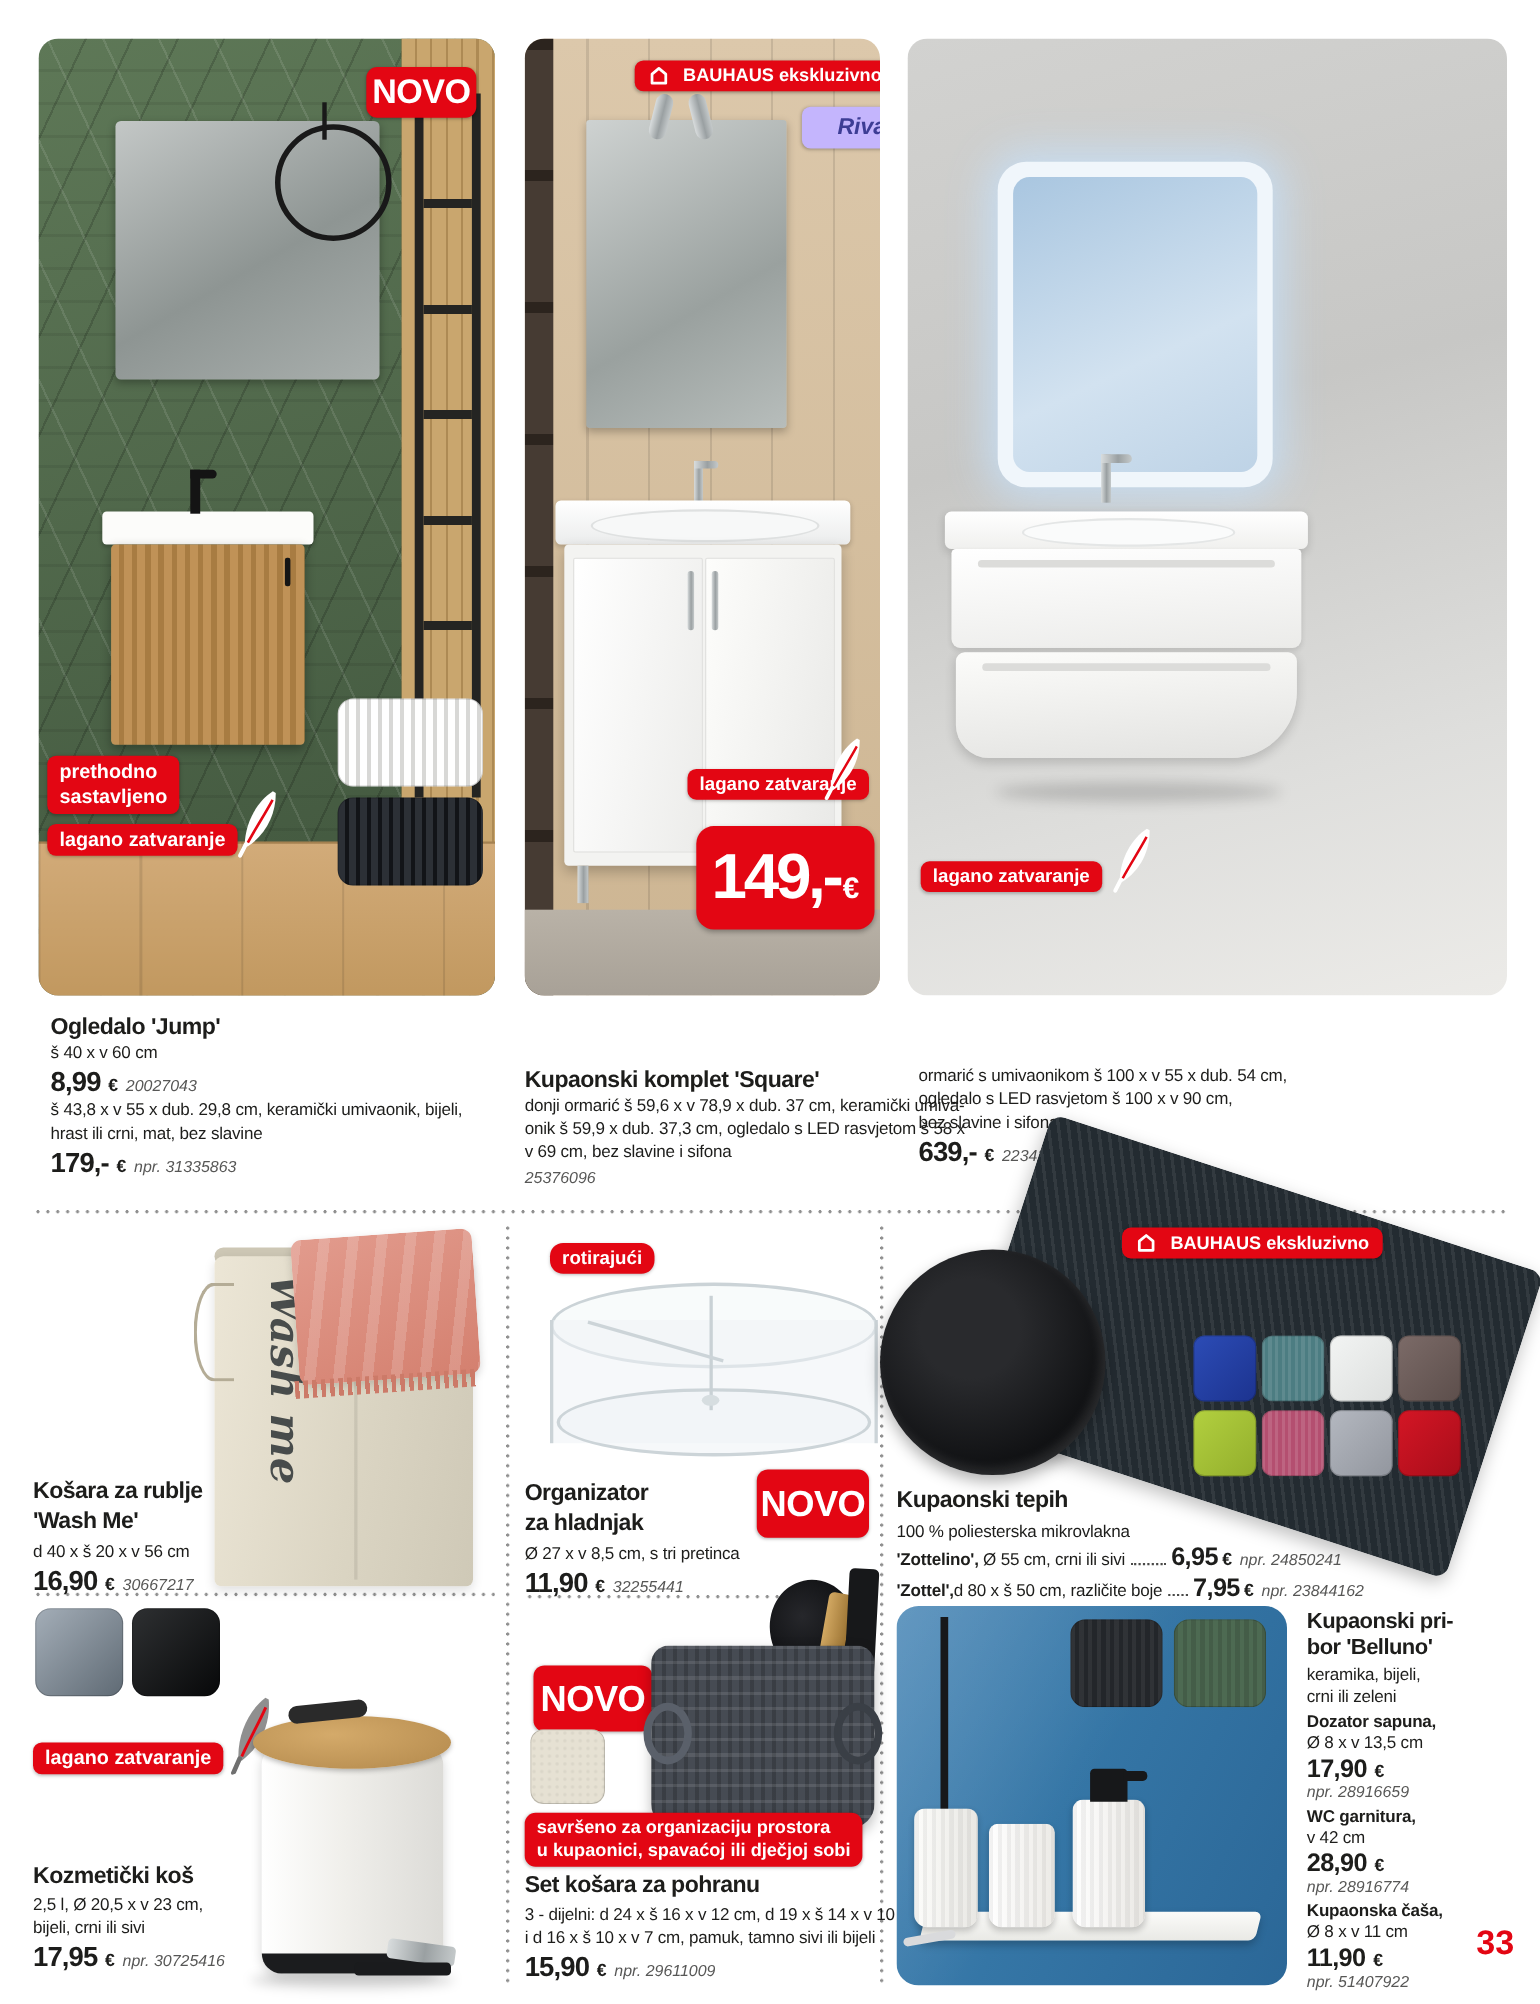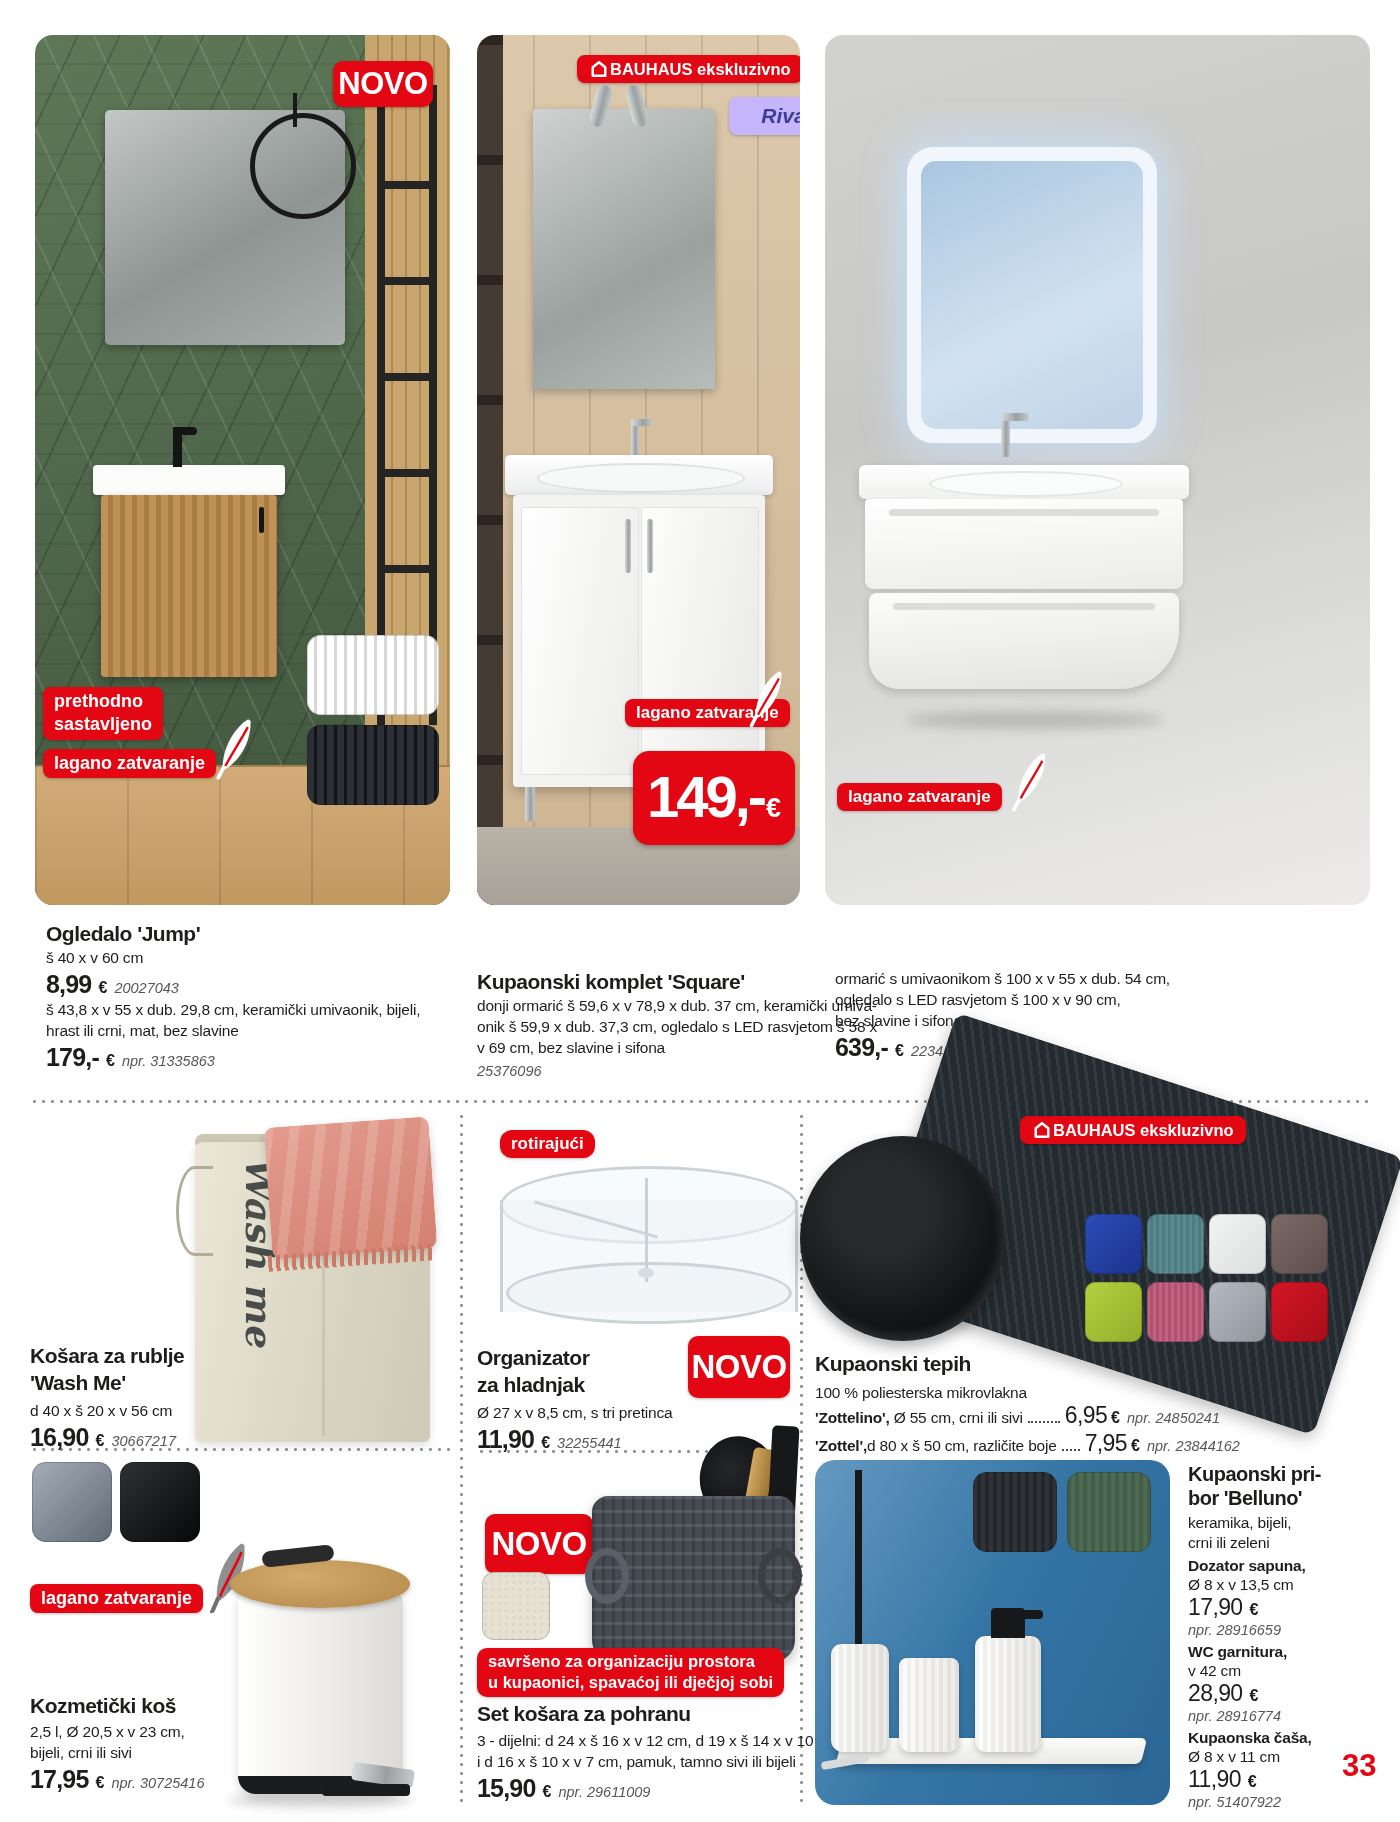--- a/index.html
+++ b/index.html
@@ -6,37 +6,37 @@
   .page{position:relative;width:1400px;height:1822px;background:#ffffff;overflow:hidden;
         font-family:"Liberation Sans",sans-serif;color:#1d1d1b;}
   .a{position:absolute;}
   .ph{position:absolute;border-radius:18px;overflow:hidden;}
   .t{font-size:21px;font-weight:bold;letter-spacing:-0.5px;line-height:1.3;white-space:nowrap;color:#1d1d1b;}
   .t2{font-size:20px;font-weight:bold;letter-spacing:-0.5px;line-height:24px;white-space:nowrap;color:#1d1d1b;}
   .d{font-size:15.5px;letter-spacing:-0.2px;line-height:21px;white-space:nowrap;color:#1d1d1b;}
   .b15{font-size:15.5px;font-weight:bold;letter-spacing:-0.2px;line-height:19px;white-space:nowrap;}
   .prow{display:flex;align-items:baseline;gap:7px;margin-top:2px;}
   .pr{font-size:25px;font-weight:bold;letter-spacing:-0.8px;color:#1d1d1b;}
-  .pr2{font-size:23px;font-weight:normal;letter-spacing:-0.6px;color:#1d1d1b;}
+  .pr2{font-size:23px;font-weight:bold;letter-spacing:-0.6px;color:#1d1d1b;}
   .cur{font-size:16px;font-weight:bold;color:#1d1d1b;}
   .art{font-style:italic;color:#575756;font-size:14.5px;white-space:nowrap;}
   .rbadge{position:absolute;background:#e30613;color:#fff;font-weight:bold;border-radius:8px;
           padding:3px 11px;font-size:17px;line-height:1.3;white-space:nowrap;box-shadow:0 1px 3px rgba(0,0,0,.25);}
   .novo{position:absolute;background:#e30613;color:#fff;font-weight:bold;border-radius:10px;
         display:flex;align-items:center;justify-content:center;font-size:31px;letter-spacing:-0.5px;
         box-shadow:0 1px 3px rgba(0,0,0,.3);}
   .hdots{position:absolute;height:3px;background-image:radial-gradient(circle,#8f8f8f 1.3px,transparent 1.6px);
          background-size:9px 3px;background-repeat:repeat-x;}
   .vdots{position:absolute;width:3px;background-image:radial-gradient(circle,#8f8f8f 1.3px,transparent 1.6px);
          background-size:3px 9px;background-repeat:repeat-y;}
   .sw{position:absolute;border-radius:12px;box-shadow:inset 0 0 0 1px rgba(0,0,0,.18);}
   .leader{flex:1;border-bottom:2px dotted #4a4a49;margin:0 5px 4px 5px;min-width:18px;}
   .trow{position:absolute;display:flex;align-items:baseline;width:405px;}
   .bexc{position:absolute;background:#e30613;color:#fff;font-weight:bold;border-radius:8px;
-        display:flex;align-items:center;gap:1px;padding:4px 12px;font-size:16.5px;white-space:nowrap;
+        display:flex;align-items:center;gap:12px;padding:4px 12px;font-size:16.5px;white-space:nowrap;
         box-shadow:0 1px 3px rgba(0,0,0,.3);}
   .chrome{background:linear-gradient(90deg,#d8dcdd,#9aa0a2 55%,#c4c9ca);}
 </style>
 </head>
 <body>
 
 <div class="page">
 
   <div class="ph" style="left:35px;top:35px;width:415px;height:870px;">
     <div class="a" style="inset:0;background:

